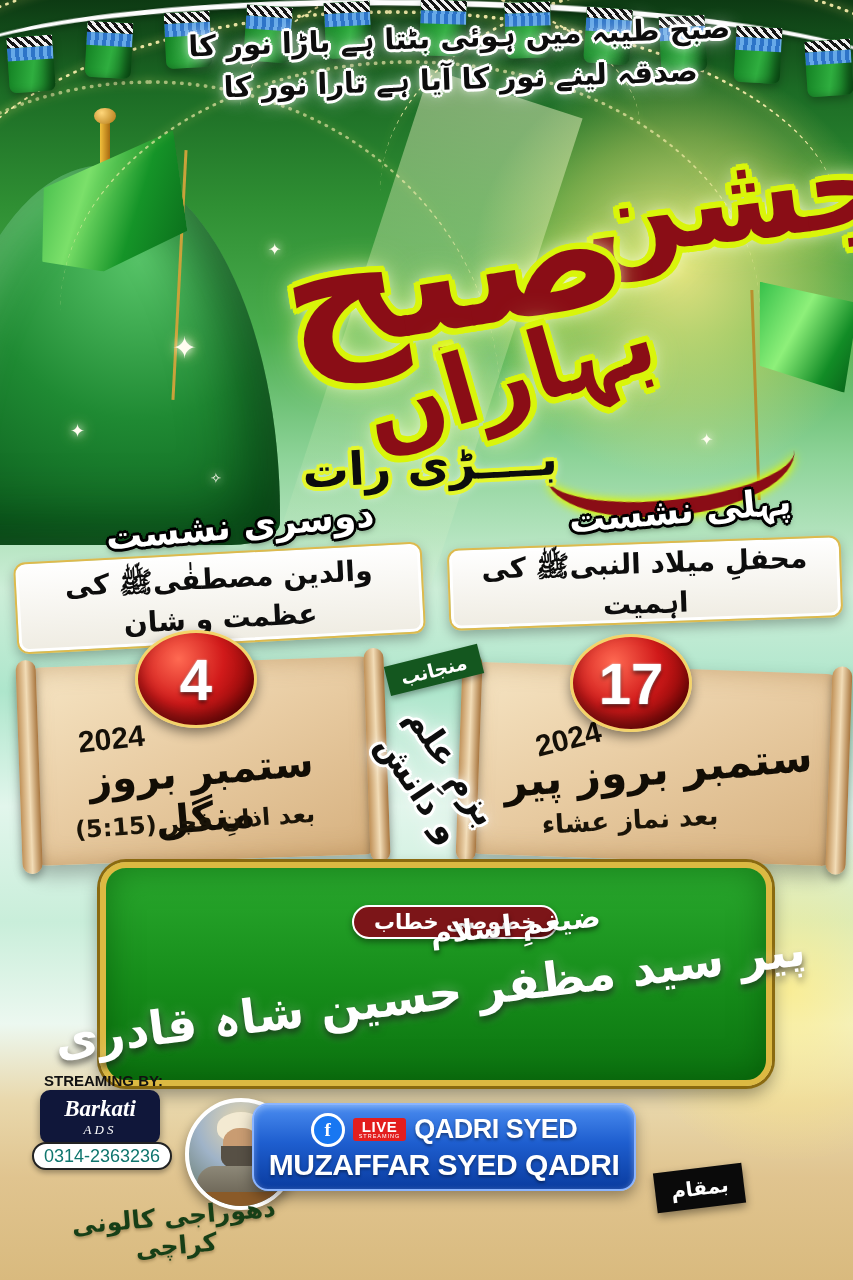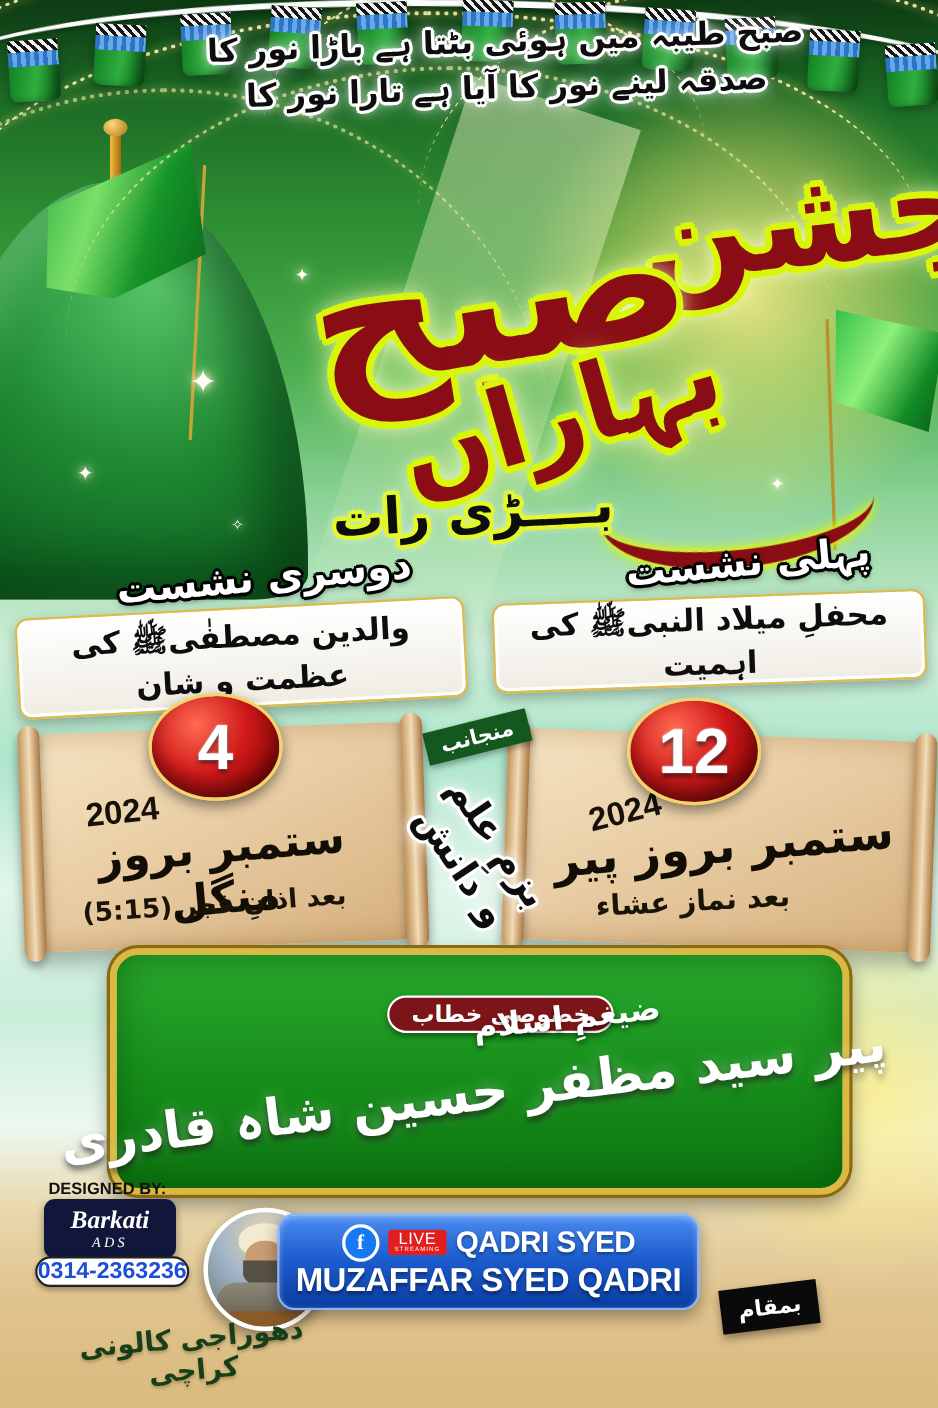--- a/index.html
+++ b/index.html
@@ -41,21 +41,21 @@
   .banner{position:absolute;left:100px;top:862px;width:660px;height:212px;border-radius:26px;
     background:linear-gradient(180deg,#2aa92e 0%,#168d1a 55%,#0c7410 100%);
     border:6px solid #dcb942;box-shadow:0 0 0 3px #8a6a10,0 8px 18px rgba(0,0,0,.4),inset 0 0 34px rgba(0,70,0,.5);}
   .fbbar{position:absolute;left:252px;top:1103px;width:380px;height:84px;border-radius:16px;
     background:linear-gradient(180deg,#4a8cf0 0%,#1e5ecf 45%,#0a3ca0 100%);
     border:2px solid #8ab4ff;box-shadow:0 6px 14px rgba(0,0,0,.35),inset 0 2px 6px rgba(255,255,255,.35);
     display:flex;flex-direction:column;align-items:center;justify-content:center;gap:1px;color:#fff;}
   .fbbar .row{display:flex;align-items:center;gap:8px;}
   .fbic{width:28px;height:28px;border-radius:50%;background:#1877f2;border:3px solid #fff;display:flex;align-items:center;justify-content:center;font-weight:bold;font-size:19px;color:#fff;font-family:"Liberation Serif",serif;}
   .livebadge{background:#e31e1e;border-radius:3px;padding:1px 6px;display:flex;flex-direction:column;align-items:center;line-height:1;}
-  .livebadge .l1{font-size:15px;font-weight:normal;letter-spacing:.5px;text-align:center;}
+  .livebadge .l1{font-size:15px;font-weight:bold;letter-spacing:.5px;text-align:center;}
   .livebadge .l2{font-size:5.5px;letter-spacing:1px;}
   .navybox{position:absolute;left:40px;top:1090px;width:120px;height:54px;background:#10173a;border-radius:10px;box-shadow:0 4px 8px rgba(0,0,0,.4);display:flex;flex-direction:column;align-items:center;justify-content:center;color:#fff;}
   .photo{position:absolute;left:185px;top:1098px;width:104px;height:104px;border-radius:50%;border:4px solid #fff;overflow:hidden;box-shadow:0 5px 12px rgba(0,0,0,.4);background:radial-gradient(circle at 50% 20%,#e8d8ae 0%,#9fb3c8 45%,#5d6f58 100%);}
 </style>
 </head>
 <body>
 
 <div class="poster">
 
   <div class="abs" style="left:470px;top:60px;width:420px;height:420px;border-radius:50%;background:radial-gradient(circle,rgba(255,238,140,.85) 0%,rgba(255,230,120,.35) 45%,transparent 70%);"></div>
@@ -150,21 +150,21 @@
   <div class="abs ur olk" style="left:100px;top:505px;width:280px;text-align:center;font-weight:bold;font-size:36px;transform:rotate(-5deg);">دوسری نشست</div>
   <div class="whitebox ur" style="left:15px;top:552px;width:405px;height:88px;font-size:28px;transform:rotate(-3deg);">
     <span>والدین مصطفٰیﷺ کی عظمت و شان</span>
   </div>
 
   <div class="scroll" style="left:468px;top:668px;width:372px;height:192px;transform:rotate(2deg);"></div>
   <div class="abs en" style="left:535px;top:722px;font-weight:bold;font-size:30px;color:#151008;transform:rotate(-14deg);">2024</div>
   <div class="abs ur" style="left:485px;top:745px;width:345px;text-align:center;font-weight:bold;font-size:42px;color:#120d05;transform:rotate(-5deg);">ستمبر بروز پیر</div>
   <div class="abs ur" style="left:500px;top:805px;width:260px;text-align:center;font-weight:bold;font-size:26px;color:#1a1408;transform:rotate(-3deg);">بعد نماز عشاء</div>
   <div class="daybadge" style="left:570px;top:634px;">
-    <span>12</span>
+    <span>17</span>
   </div>
 
   <div class="scroll" style="left:28px;top:662px;width:350px;height:198px;transform:rotate(-2deg);"></div>
   <div class="abs en" style="left:78px;top:722px;font-weight:bold;font-size:30px;color:#151008;transform:rotate(-6deg);">2024</div>
   <div class="abs ur" style="left:38px;top:748px;width:330px;text-align:center;font-weight:bold;font-size:40px;color:#120d05;transform:rotate(-5deg);">ستمبر بروز منگل</div>
   <div class="abs ur" style="left:55px;top:808px;width:280px;text-align:center;font-weight:bold;font-size:24px;color:#1a1408;transform:rotate(-4deg);">بعد اذانِ فجر (5:15)</div>
   <div class="daybadge" style="left:135px;top:630px;">
     <span>4</span>
   </div>
 
@@ -174,26 +174,26 @@
     <span>و دانش</span>
   </div>
 
   <div class="banner"></div>
   <div class="abs ur" style="left:352px;top:905px;background:#7c1518;color:#fff;border:2px solid #fff;border-radius:18px;padding:3px 20px;font-weight:bold;font-size:21px;box-shadow:0 3px 6px rgba(0,0,0,.4);">خصوصی خطاب</div>
   <div class="abs ur" style="left:430px;top:908px;color:#fff;font-weight:bold;font-size:29px;transform:rotate(-6deg);text-shadow:0 3px 5px rgba(0,0,0,.55);">ضیغمِ اسلام</div>
   <div class="abs ur" style="left:112px;top:928px;width:636px;height:132px;display:flex;align-items:center;justify-content:center;transform:rotate(-7deg);">
     <span style="white-space:nowrap;color:#fff;font-weight:bold;font-size:47px;text-shadow:0 4px 7px rgba(0,0,0,.6),0 0 14px rgba(255,255,255,.35);">پیر سید مظفر حسین شاہ قادری</span>
   </div>
 
-  <div class="abs en" style="left:44px;top:1072px;font-weight:bold;font-size:15px;color:#111;">DESIGNED BY:</div>
+  <div class="abs en" style="left:44px;top:1072px;font-weight:bold;font-size:15px;color:#111;">STREAMING BY:</div>
   <div class="navybox">
     <span style="font-family:'Liberation Serif',serif;font-style:italic;font-weight:bold;font-size:23px;">Barkati</span>
     <span style="font-family:'Liberation Serif',serif;font-style:italic;font-size:13px;letter-spacing:3px;">ADS</span>
   </div>
-  <div class="abs en" style="left:32px;top:1142px;width:136px;height:24px;background:#fff;border:2px solid #222;border-radius:14px;display:flex;align-items:center;justify-content:center;font-weight:bold;font-size:21px;color:#1d4ed8;box-shadow:0 3px 5px rgba(0,0,0,.3);">0314-2363236</div>
+  <div class="abs en" style="left:32px;top:1142px;width:136px;height:24px;background:#fff;border:2px solid #222;border-radius:14px;display:flex;align-items:center;justify-content:center;font-weight:normal;font-size:18px;color:#0f766e;box-shadow:0 3px 5px rgba(0,0,0,.3);">0314-2363236</div>
 
   <div class="photo">
     <div class="abs" style="left:28px;top:10px;width:48px;height:30px;background:#f3ead2;border-radius:50% 50% 40% 40%;"></div>
     <div class="abs" style="left:34px;top:26px;width:36px;height:32px;background:#c99c72;border-radius:46%;"></div>
     <div class="abs" style="left:32px;top:44px;width:40px;height:24px;background:#575045;border-radius:0 0 50% 50%;"></div>
     <div class="abs" style="left:8px;top:64px;width:88px;height:32px;background:linear-gradient(180deg,#8d8878,#6a6354);border-radius:18px 18px 0 0;"></div>
     <div class="abs" style="left:0;top:90px;width:104px;height:14px;background:#8a5a28;"></div>
   </div>
 
   <div class="fbbar en">

